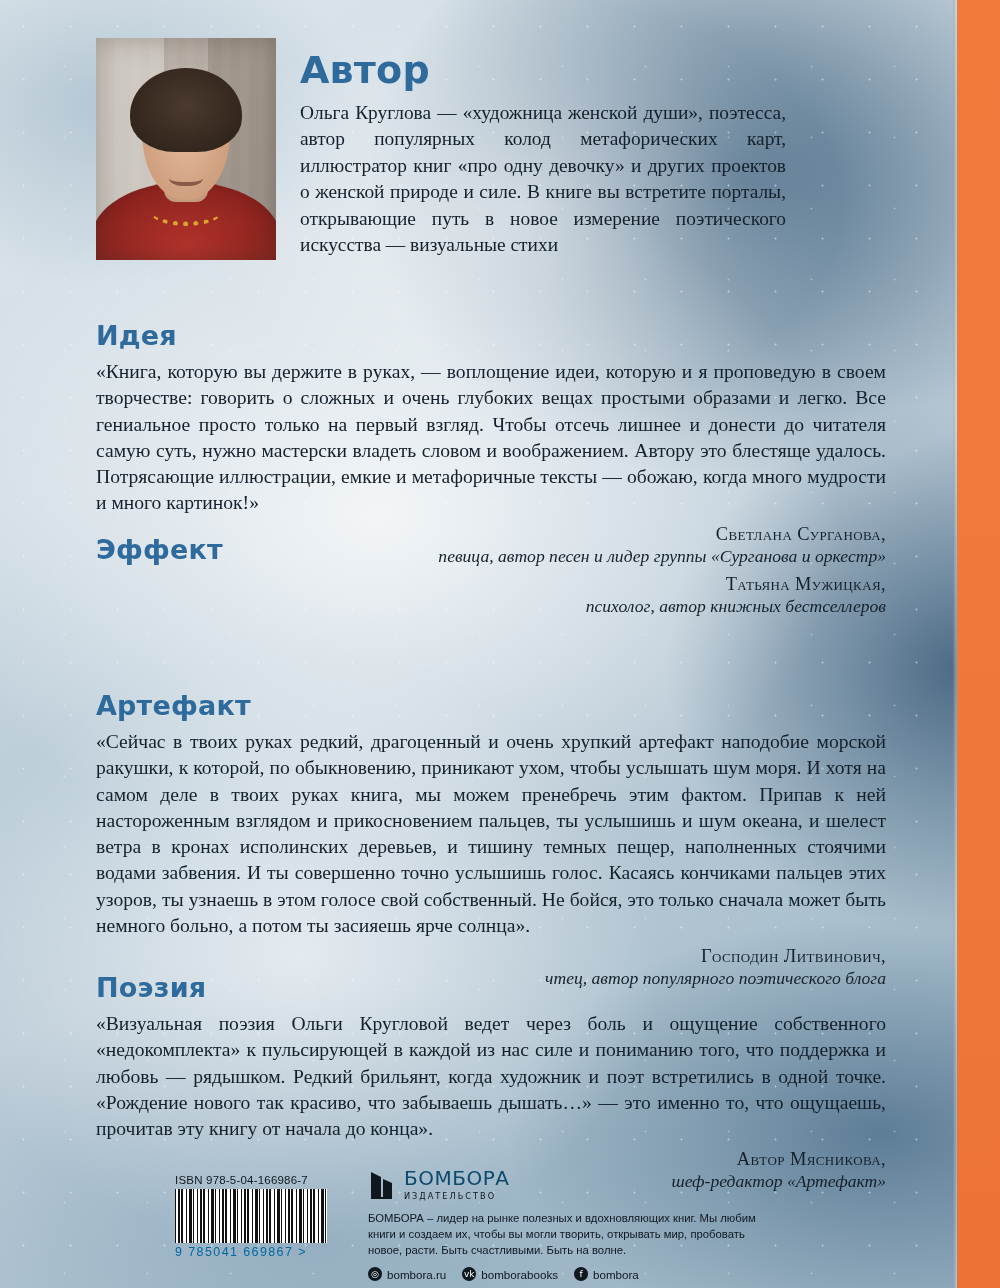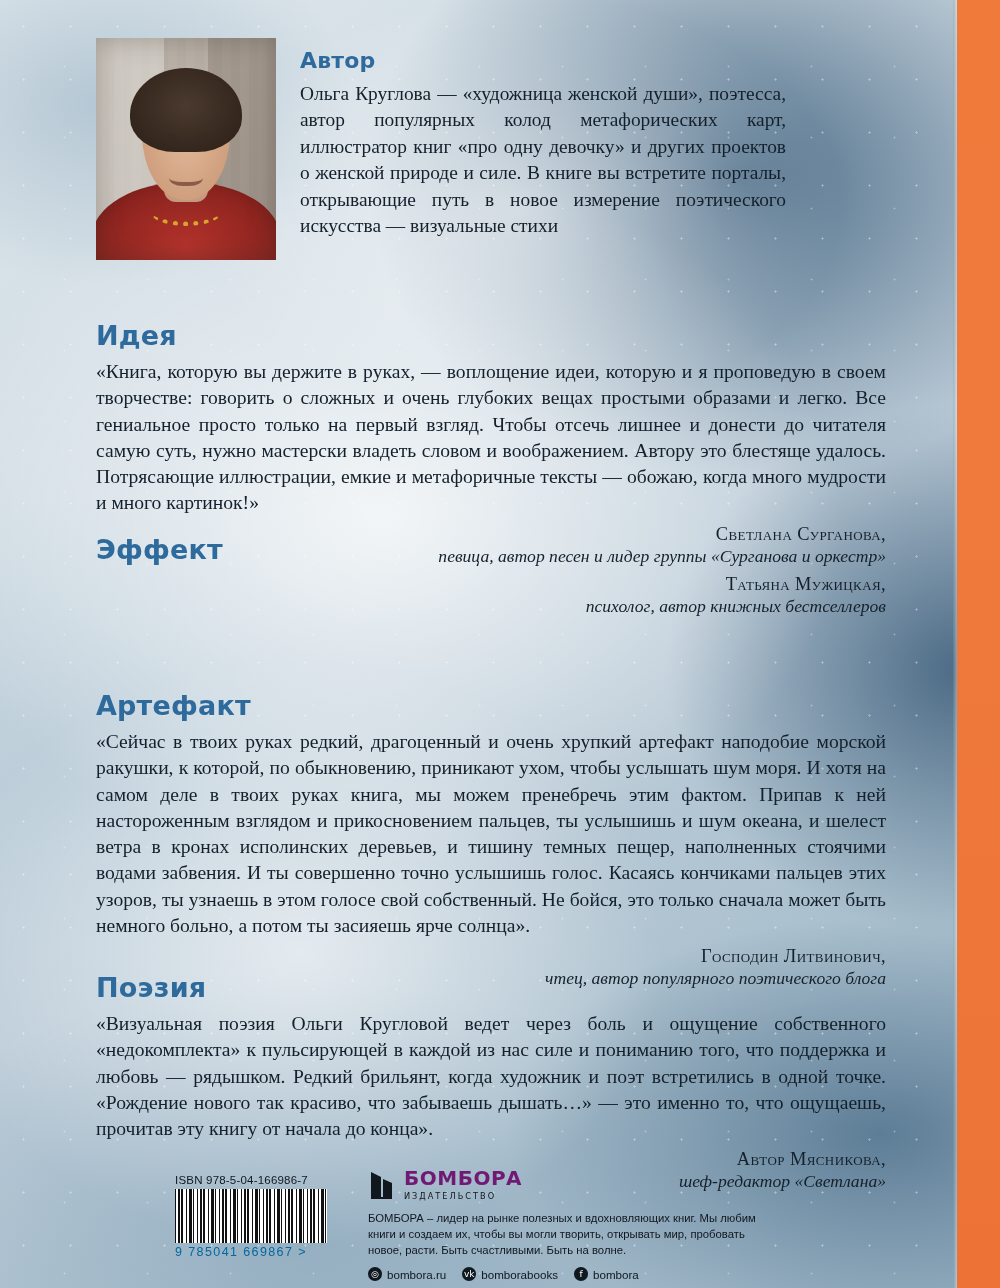--- a/index.html
+++ b/index.html
@@ -166,21 +166,21 @@
     padding-top: 10px;
   }
 
   h2.head {
     font-family: "DejaVu Sans", sans-serif;
     font-weight: 700;
     color: #2f6a9c;
     margin: 0 0 8px 0;
     letter-spacing: 0.2px;
   }
-  .head-author { font-size: 22px; }
+  .head-author { font-size: 38px; }
   .head-section { font-size: 27px; }
 
   p.body {
     margin: 0;
     font-family: "Liberation Serif", serif;
     font-size: 19.6px;
     line-height: 1.34;
     color: #14202b;
     text-align: justify;
     text-justify: inter-word;
@@ -265,24 +265,24 @@
     gap: 9px;
     margin-bottom: 9px;
   }
   .pub-mark {
     width: 27px;
     height: 29px;
     position: relative;
   }
   .pub-name {
     font-family: "DejaVu Sans", sans-serif;
-    font-weight: 700;
+    font-weight: 400;
     font-size: 20px;
     letter-spacing: .5px;
-    color: #701a75;
+    color: #0c4a6e;
     line-height: 1;
   }
   .pub-sub {
     font-family: "DejaVu Sans", sans-serif;
     font-size: 8.2px;
     letter-spacing: 2.0px;
     color: #10171d;
     margin-top: 3px;
   }
   .pub-desc {
@@ -373,21 +373,21 @@
         <span class="who">Господин Литвинович,</span><br>
         <span>чтец, автор популярного поэтического блога</span>
       </p>
     </div>
 
     <div class="section" id="sec-poetry">
       <h2 class="head head-section">Поэзия</h2>
       <p class="body">«Визуальная поэзия Ольги Кругловой ведет  через боль и ощущение собственного «недокомплекта» к пульсирующей в каждой из нас силе и пониманию того, что поддержка  и любовь — рядышком. Редкий брильянт, когда художник и поэт встретились в одной точке. «Рождение нового так красиво, что забываешь дышать…» — это именно то, что ощущаешь, прочитав эту книгу от начала до конца».</p>
       <p class="sig">
         <span class="who">Автор Мясникова,</span><br>
-        <span>шеф-редактор «Светлана»</span>
+        <span>шеф-редактор «Артефакт»</span>
       </p>
     </div>
 
     <div class="footer">
       <div class="barcode-wrap">
         <div class="isbn-text">ISBN 978-5-04-166986-7</div>
         <div class="barcode"></div>
         <div class="barcode-digits">9 785041 669867 &gt;</div>
       </div>
 

